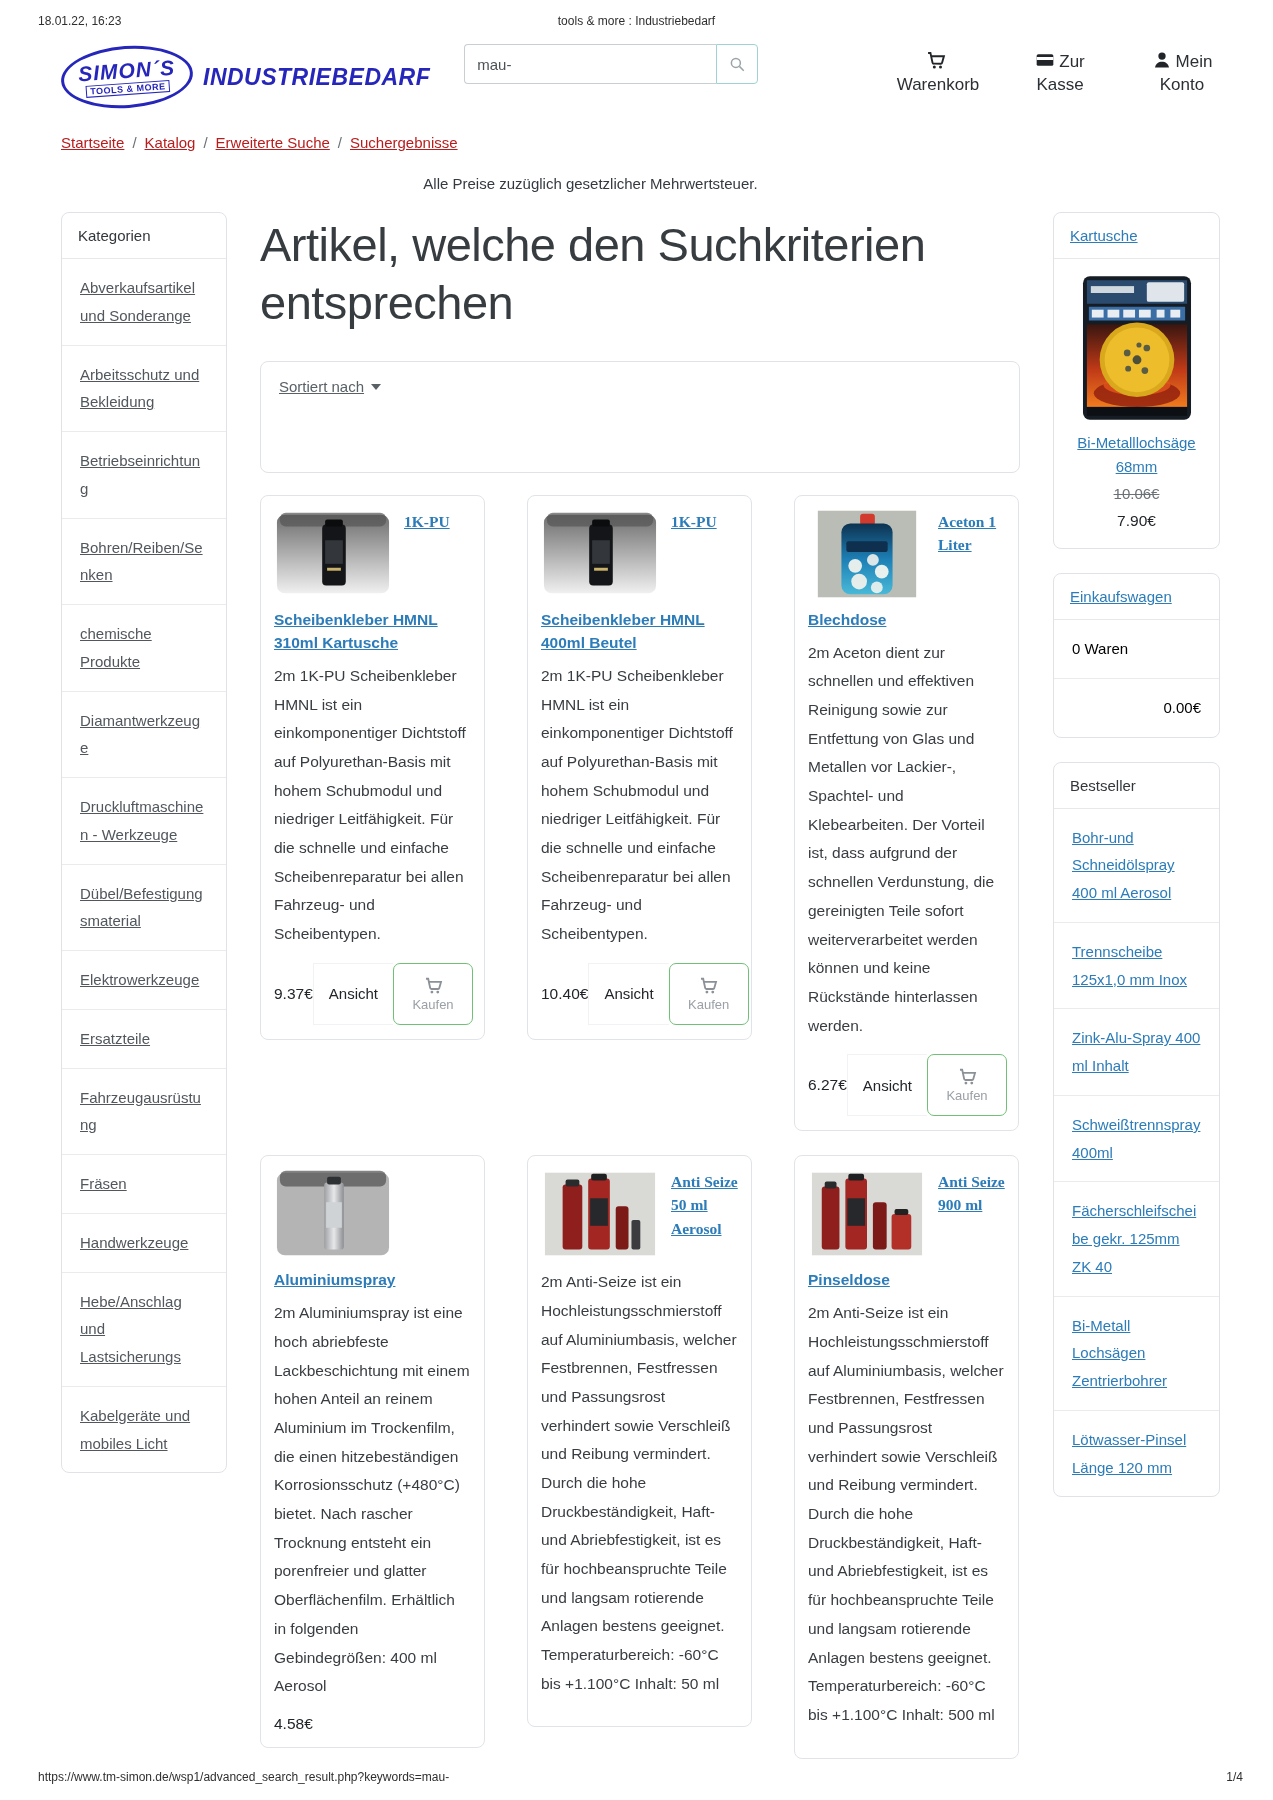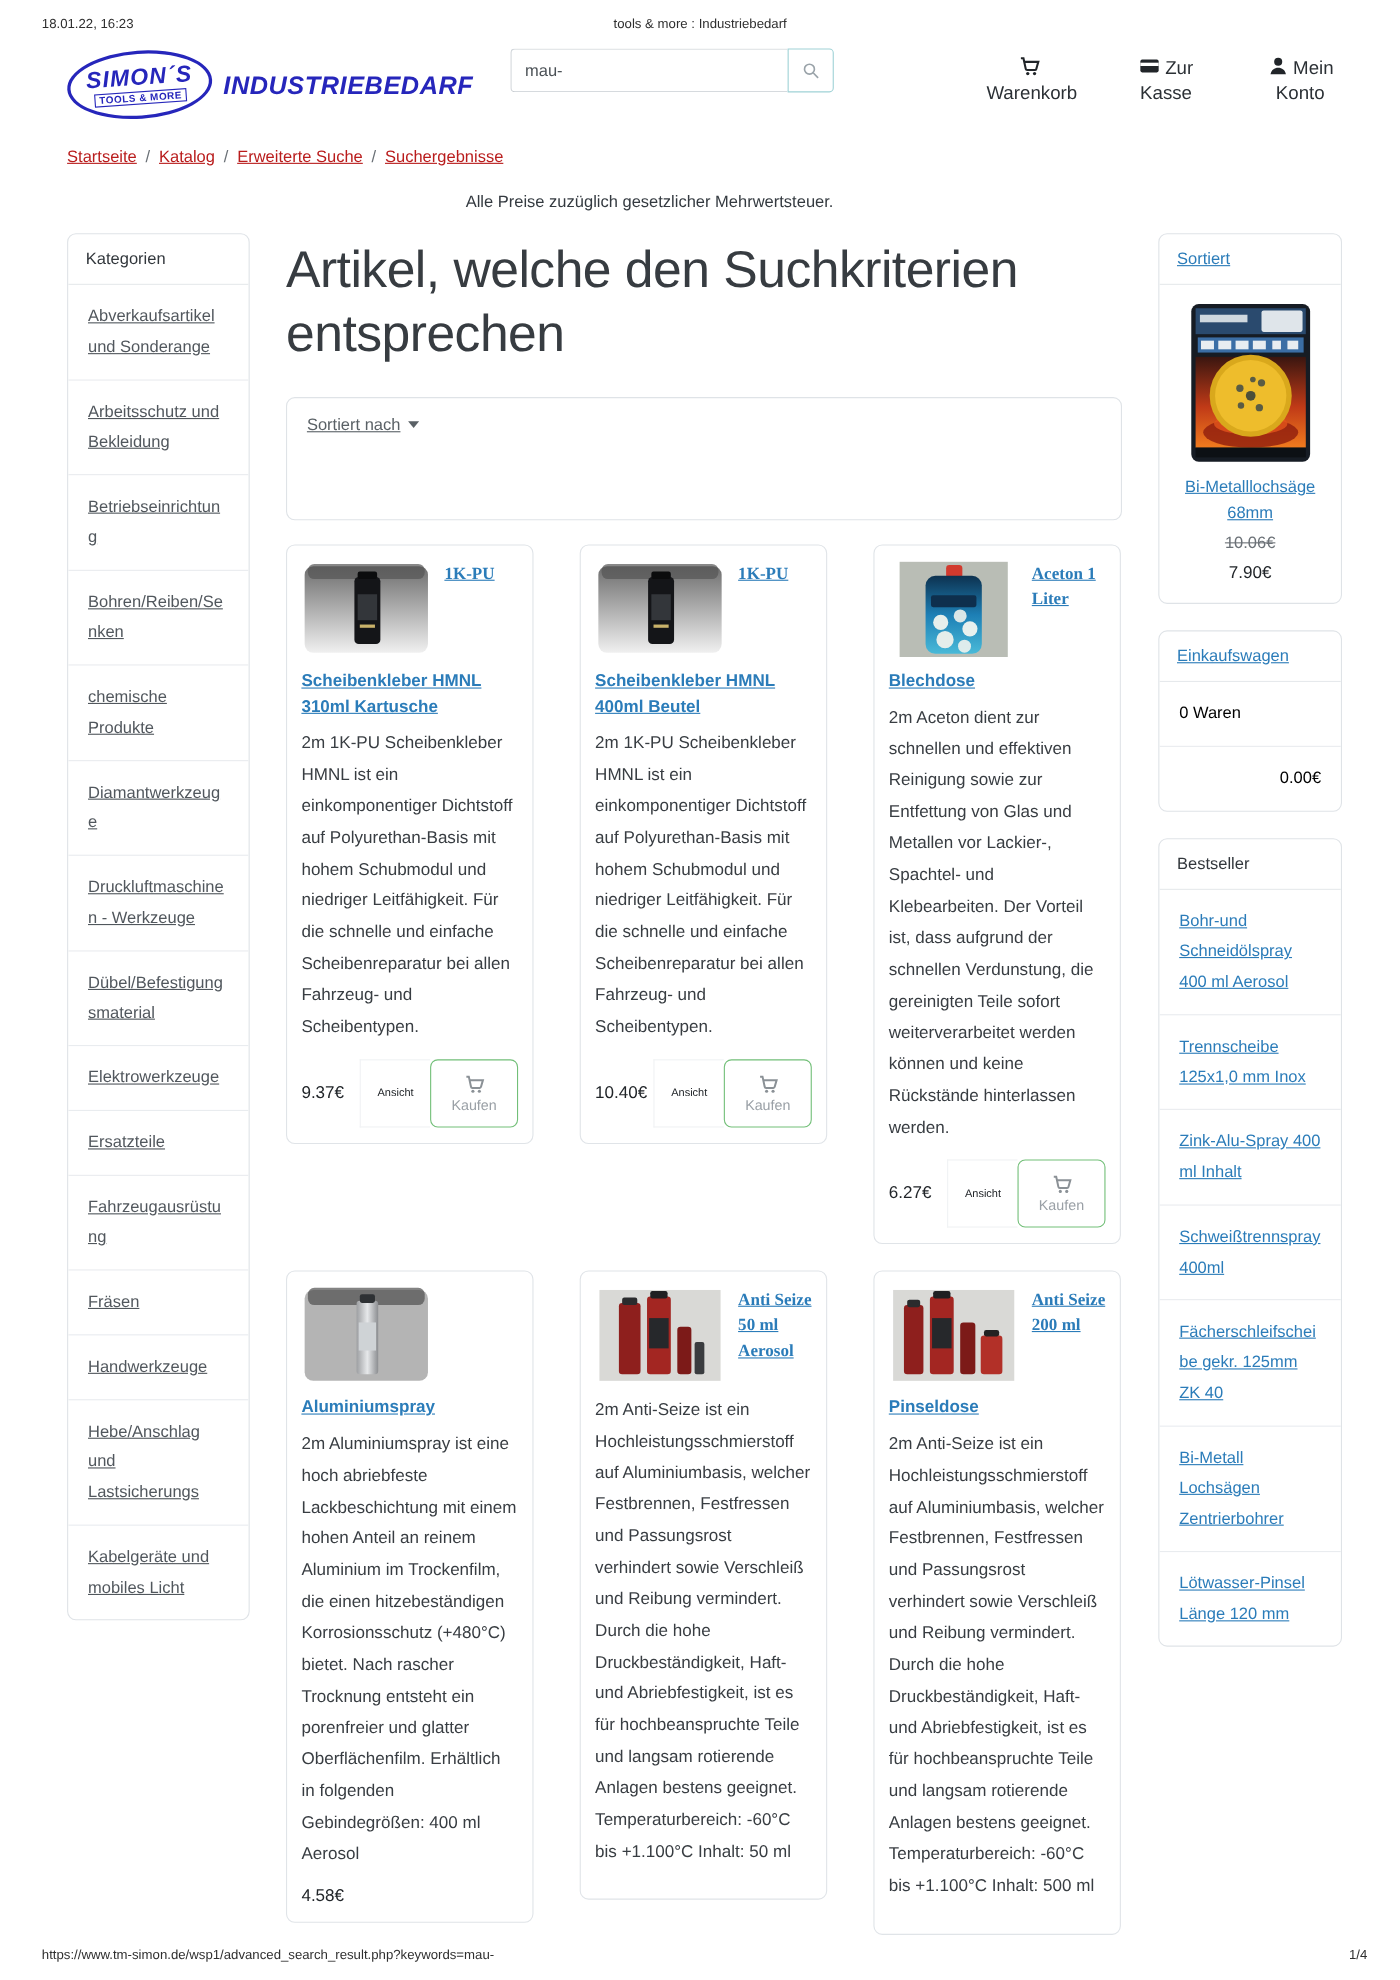--- a/index.html
+++ b/index.html
@@ -60,21 +60,21 @@
   .card-top { display:flex; gap:12px;font-family:Liberation Serif, serif; }
   .pimg { width:118px; height:92px; flex:none; display:block; }
   .pimg svg { width:100%; height:100%; display:block; }
   .plink { color:#2b7cb9; font-weight:600; font-size:15.5px; text-decoration:underline; line-height:1.5; cursor:pointer; word-wrap:break-word; min-width:0; }
   .plink.top { margin-top:2px; }
   .plink.below { display:block; margin-top:8px; }
   .pdesc { font-size:15.5px; line-height:1.85; color:#383d42; margin:8px 0 14px; word-wrap:break-word; }
   .pfoot { display:flex; align-items:center; margin-top:auto; }
   .price { font-size:15.5px; color:#212529; flex:1; }
   .btns { display:flex; align-items:stretch; }
-  .btn-view { padding:12px 15px; font-size:10px; color:#212529; background:#fff; border:1px solid #f0f2f4; border-right:none; font-family:inherit; cursor:pointer;text-align:right; }
+  .btn-view { padding:12px 15px; font-size:15px; color:#212529; background:#fff; border:1px solid #f0f2f4; border-right:none; font-family:inherit; cursor:pointer;text-align:right; }
   .btn-buy { width:80px; border:1px solid #72bf78; border-radius:7px; background:#fff; color:#9aa0a6; font-size:13px; font-family:inherit;
     display:flex; flex-direction:column; align-items:center; justify-content:center; gap:2px; padding:12px 0; cursor:pointer; }
   .btn-buy svg { width:19px; height:19px; color:#8b9196; }
 
   
   .offer-body { padding:16px 10px 18px; display:flex; flex-direction:column; align-items:center; text-align:center; gap:10px; }
   .offer-img { width:110px; height:146px; display:block; }
   .offer-img svg { width:100%; height:100%; display:block; }
   .offer-title { font-size:15px; line-height:1.6; font-weight:normal; }
   .oldprice { text-decoration:line-through; color:#6b7177; font-size:15px; margin-top:-4px; }
@@ -363,32 +363,32 @@
                     <rect x="14" y="18" width="18" height="64" rx="3" fill="#8e1f1d"></rect>
                     <rect x="17" y="13" width="12" height="7" rx="2" fill="#2a2b2d"></rect>
                     <rect x="38" y="10" width="22" height="72" rx="3" fill="#a32622"></rect>
                     <rect x="41" y="5" width="16" height="7" rx="2" fill="#1f2022"></rect>
                     <rect x="40" y="30" width="18" height="28" fill="#26282b"></rect>
                     <rect x="66" y="34" width="14" height="48" rx="3" fill="#7c1a18"></rect>
                     <rect x="85" y="46" width="20" height="36" rx="3" fill="#b23028"></rect>
                     <rect x="88" y="41" width="14" height="6" rx="2" fill="#222"></rect>
                   </svg>
                 </span>
-                <a class="plink top">Anti Seize 200 ml</a>
+                <a class="plink top">Anti Seize 900 ml</a>
               </div>
               <a class="plink below">Pinseldose</a>
               <p class="pdesc">2m Anti-Seize ist ein Hochleistungsschmierstoff auf Aluminiumbasis, welcher Festbrennen, Festfressen und Passungsrost verhindert sowie Verschleiß und Reibung vermindert. Durch die hohe Druckbeständigkeit, Haft- und Abriebfestigkeit, ist es für hochbeanspruchte Teile und langsam rotierende Anlagen bestens geeignet. Temperaturbereich: -60°C bis +1.100°C Inhalt: 500 ml</p>
 
             </article>
           </div>
       </main>
 
       <aside class="col-right">
         <div class="panel">
-          <div class="panel-head"><a class="bluelink">Sortiert</a></div>
+          <div class="panel-head"><a class="bluelink">Kartusche</a></div>
           <div class="offer-body">
             <span class="offer-img">
               <svg viewBox="0 0 112 148">
                 <defs>
                   <linearGradient id="gfl" x1="0" y1="0" x2="0" y2="1">
                       <stop offset="0" stop-color="#3a1610"></stop>
                       <stop offset="0.55" stop-color="#c03a17"></stop>
                       <stop offset="1" stop-color="#f07b1e"></stop>
                     </linearGradient>
                 </defs>

